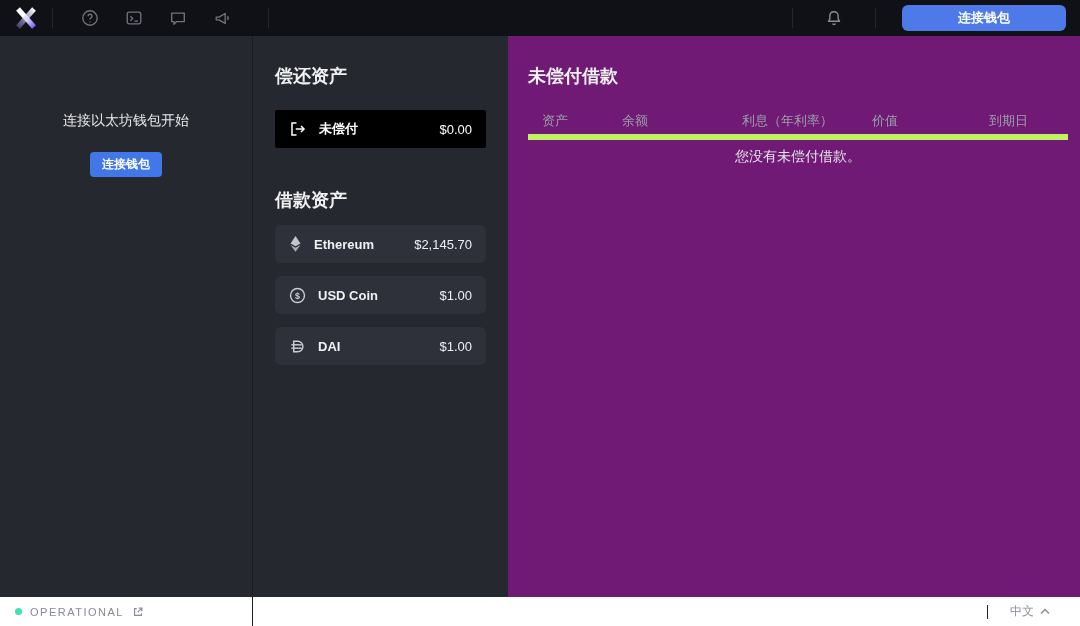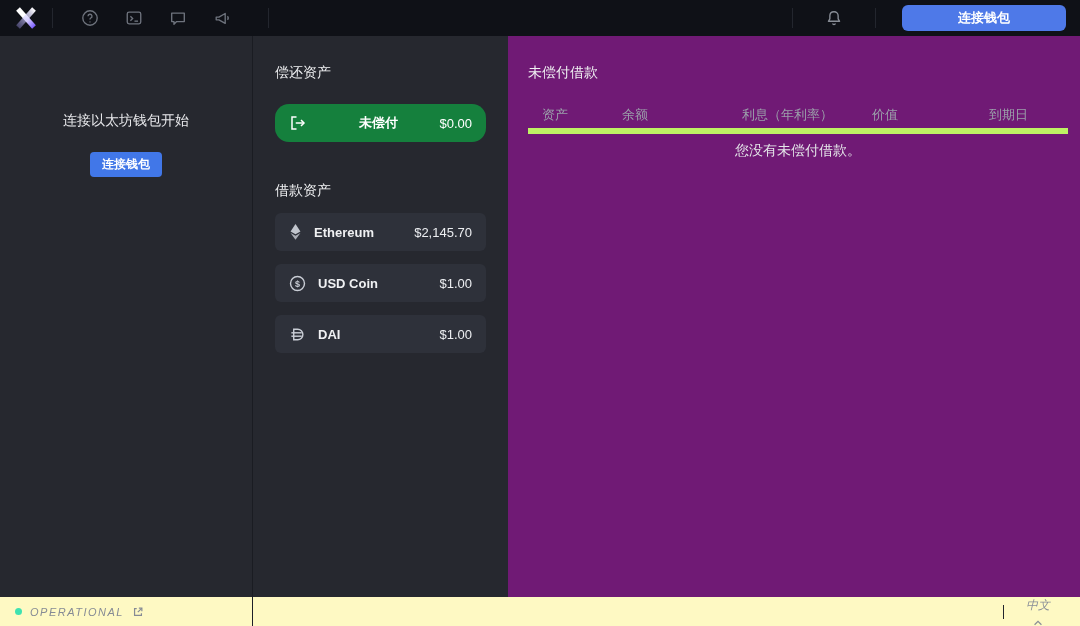--- a/index.html
+++ b/index.html
@@ -37,26 +37,25 @@
     display:flex; flex-direction:column; align-items:center; justify-content:flex-start;
   }
   .onboard { margin-top:76px; text-align:center; }
   .onboard-text { color:#e8e9ec; font-size:14px; }
   .connect-btn-small {
     margin-top:22px; background:#4177e8; color:#fff; font-size:12px; font-weight:bold;
     border:none; border-radius:4px; height:25px; padding:0 12px; cursor:pointer;
   }
 
   .mid-panel { width:255px; background:#26282f; padding:28px 22px 0 22px; }
-  .section-title { font-size:14px; font-weight:normal; color:#f0f1f3; }
+  .section-title { font-size:18px; font-weight:bold; color:#f0f1f3; }
   .outstanding-btn {
-    margin-top:22px; height:38px; width:100%; background:#15803d; border:none; border-radius:14px;
+    margin-top:22px; height:38px; width:100%; background:#000000; border:none; border-radius:2px;
     display:flex; align-items:center; padding:0 14px; color:#fff; cursor:pointer;
     font-family:inherit;
-    gap:40px;
   }
   .outstanding-btn .lbl { font-size:13px; font-weight:bold; margin-left:12px; }
   .outstanding-btn .val { margin-left:auto; font-size:13px; }
   .borrow-title { margin-top:40px; }
   .asset-row {
     margin-top:13px; height:38px; background:#2e313a; border-radius:6px;
     display:flex; align-items:center; padding:0 14px; cursor:pointer;
   }
   .asset-row .icon { color:#c9cdd5; display:flex; align-items:center; }
   .asset-row .name { font-size:13px; font-weight:bold; color:#f0f1f3; margin-left:12px; }
@@ -71,33 +70,33 @@
   }
   .col-asset { width:80px; text-align:left; }
   .col-balance { width:120px; text-align:left; }
   .col-interest { width:130px; text-align:left; }
   .col-value { width:110px; text-align:left; }
   .col-due { flex:1; text-align:right; }
   .empty-msg { margin-top:8px; text-align:center; color:#e4e6e9; font-size:14px; }
 
   
   .statusbar {
-    height:29px; flex:0 0 29px; background:#fef9c3; display:flex; align-items:center;
-    color:#868b95; font-size:11px;font-style:italic;
+    height:29px; flex:0 0 29px; background:#ffffff; display:flex; align-items:center;
+    color:#868b95; font-size:11px;
   }
   .status-left {
     width:253px; height:100%; display:flex; align-items:center; gap:8px;
     padding-left:15px; border-right:1px solid #1e2028; cursor:pointer;
   }
   .status-dot { width:7px; height:7px; border-radius:50%; background:#3fe2b0; }
   .status-text { letter-spacing:1.5px; }
   .status-spacer { flex:1; }
   .lang-div { width:1px; height:14px; background:#22242c; }
   .lang { display:flex; align-items:center; gap:6px; padding:0 30px 0 22px; font-size:12px;
-          color:#8a8f98; cursor:pointer; height:100%;flex-direction:column; }
+          color:#8a8f98; cursor:pointer; height:100%; }
 </style>
 </head>
 <body>
 
 <header class="topbar">
   <div class="logo-wrap">
     <svg width="26" height="26" viewBox="0 0 26 26">
       <defs>
         <linearGradient id="lgPurple" x1="0" y1="0" x2="1" y2="1">
           <stop offset="45%" stop-color="#ffffff"></stop>

